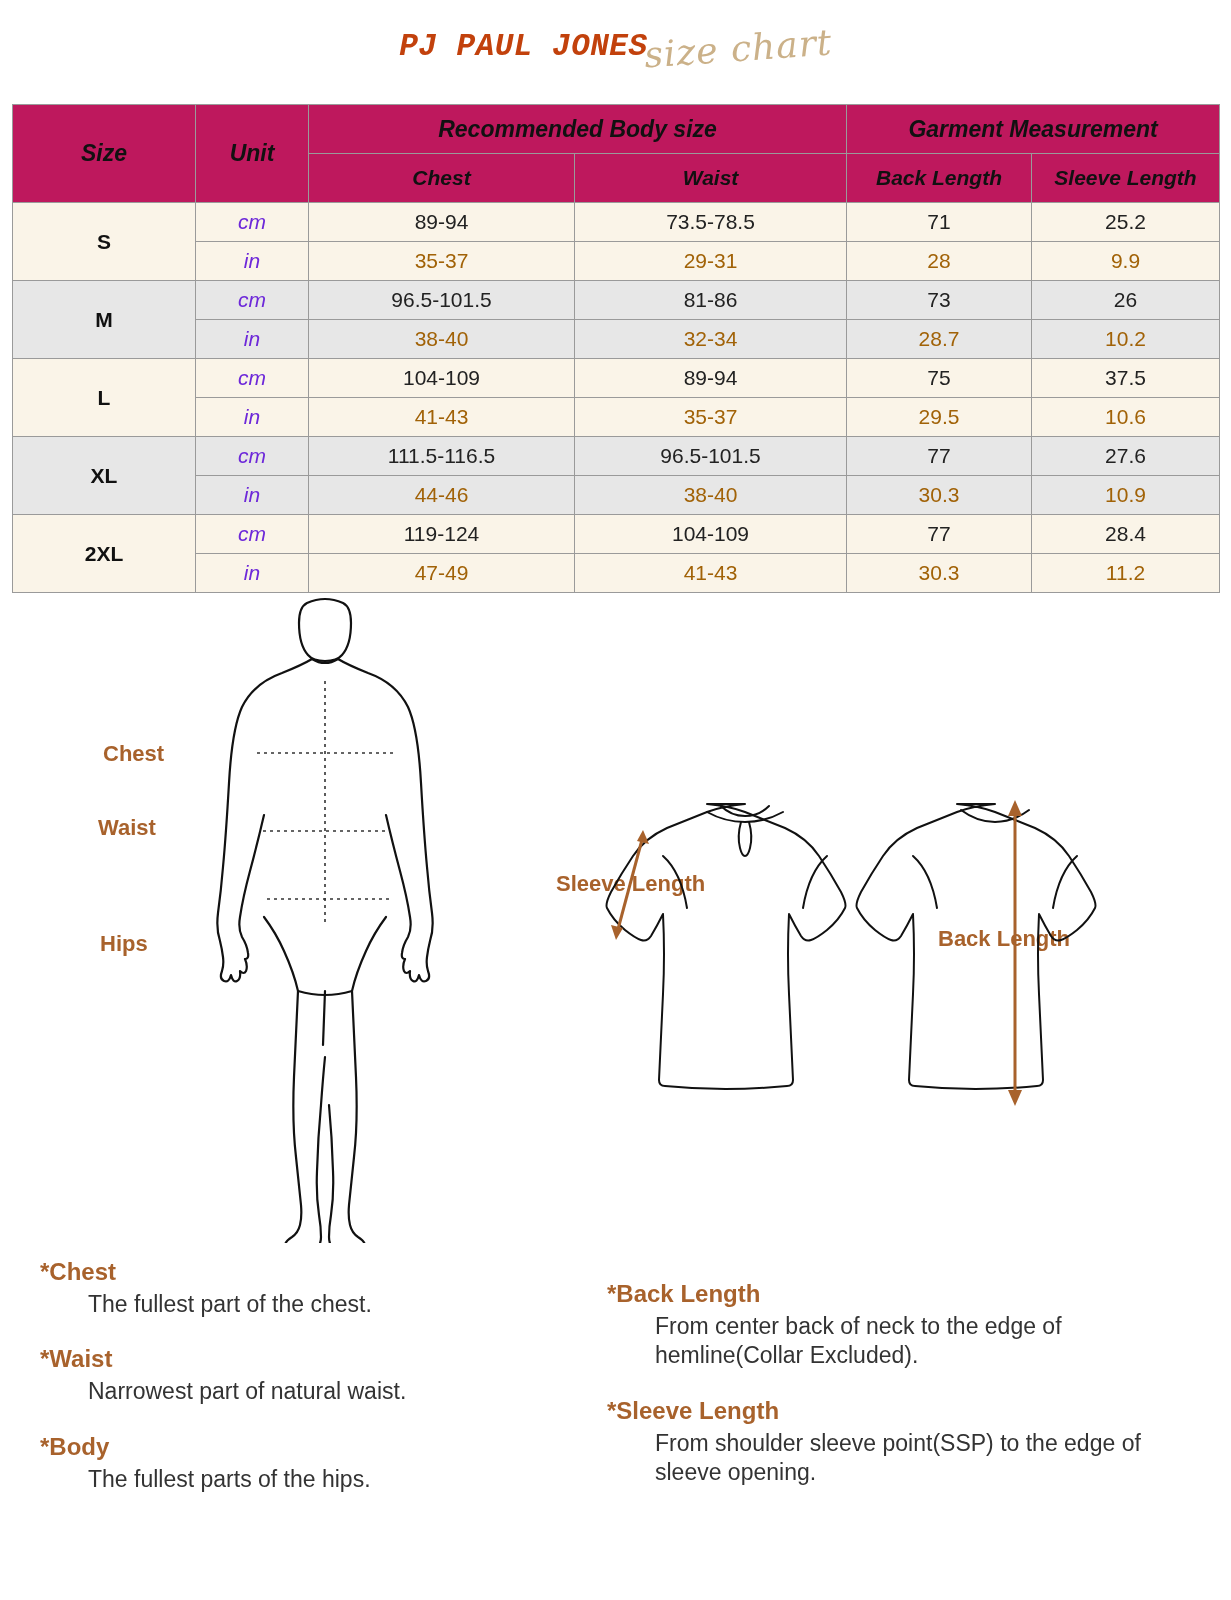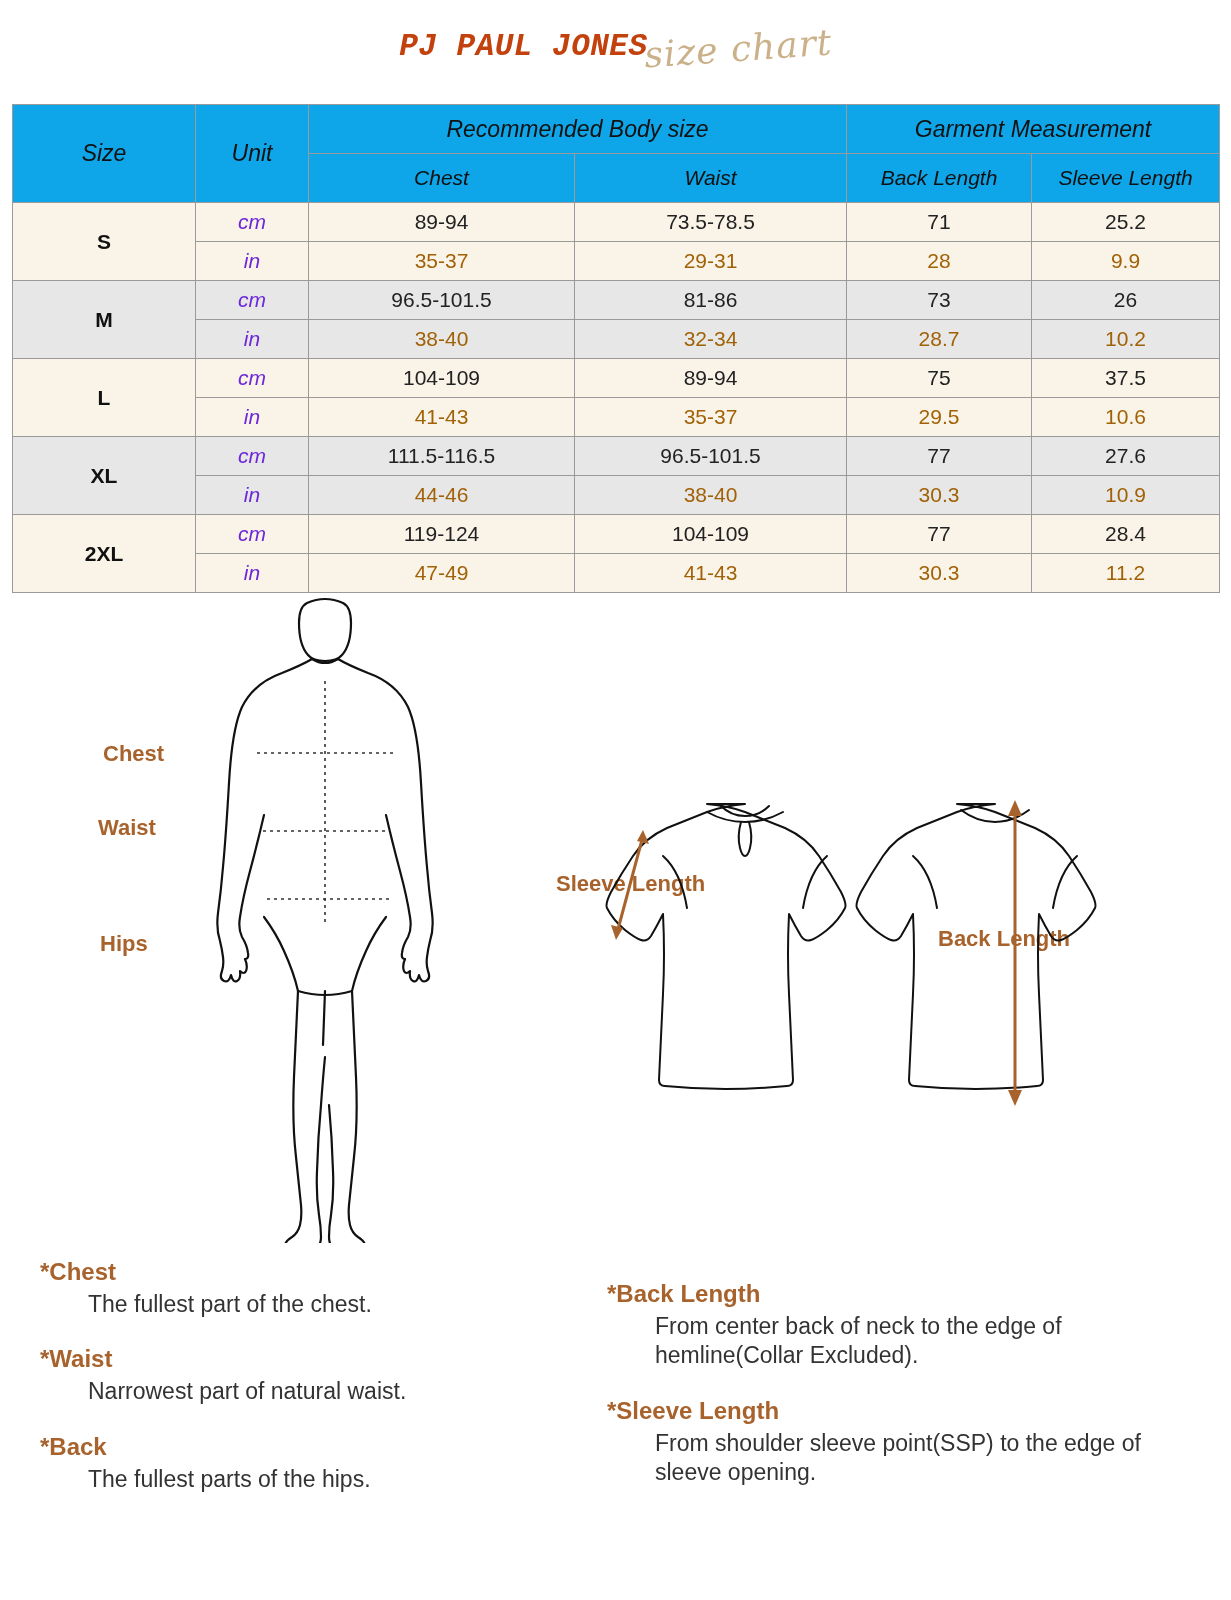--- a/index.html
+++ b/index.html
@@ -52,22 +52,22 @@
     margin: 8px 12px 0 12px;
     table-layout: fixed;
   }
   table.size-chart td, table.size-chart th {
     border: 1px solid #9a9a9a;
     text-align: center;
     font-size: 21px;
     padding: 0;
   }
   .hdr {
-    background: #0ea5e9;
-    font-weight: normal;
+    background: #be185d;
+    font-weight: bold;
     font-style: italic;
     font-size: 22px;
     color: #111;
     height: 48px;
   }
   .hdr.big { font-size: 23px; }
   .row-odd td { background: #faf4e8; }
   .row-even td { background: #e7e7e7; }
   .size-cell {
     font-weight: bold;
@@ -327,21 +327,21 @@
   <div class="note-col-left">
     <div class="note-block">
       <p class="note-title">*Chest</p>
       <p class="note-body">The fullest part of the chest.</p>
     </div>
     <div class="note-block">
       <p class="note-title">*Waist</p>
       <p class="note-body">Narrowest part of natural waist.</p>
     </div>
     <div class="note-block">
-      <p class="note-title">*Back</p>
+      <p class="note-title">*Body</p>
       <p class="note-body">The fullest parts of the hips.</p>
     </div>
   </div>
 
   <div class="note-col-right">
     <div class="note-block">
       <p class="note-title">*Back Length</p>
       <p class="note-body wide">From center back of neck to the edge of hemline(Collar Excluded).</p>
     </div>
     <div class="note-block">

